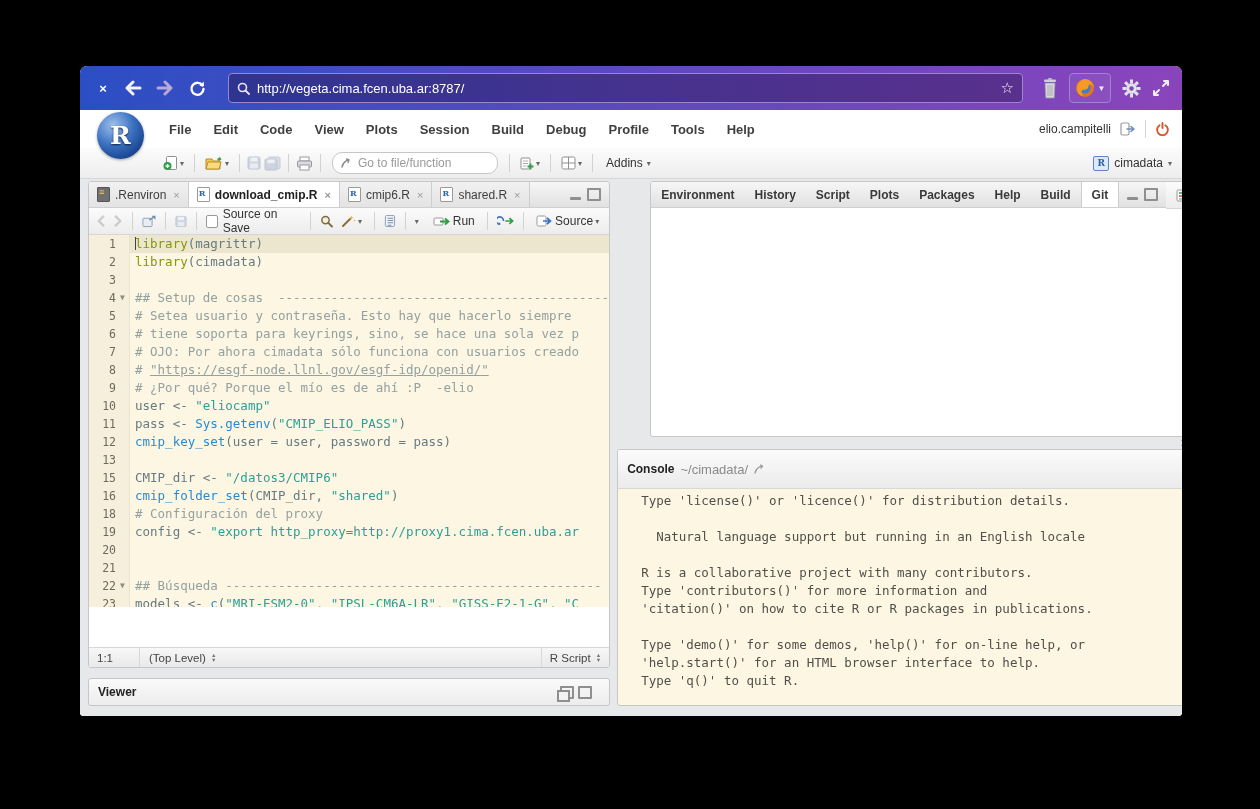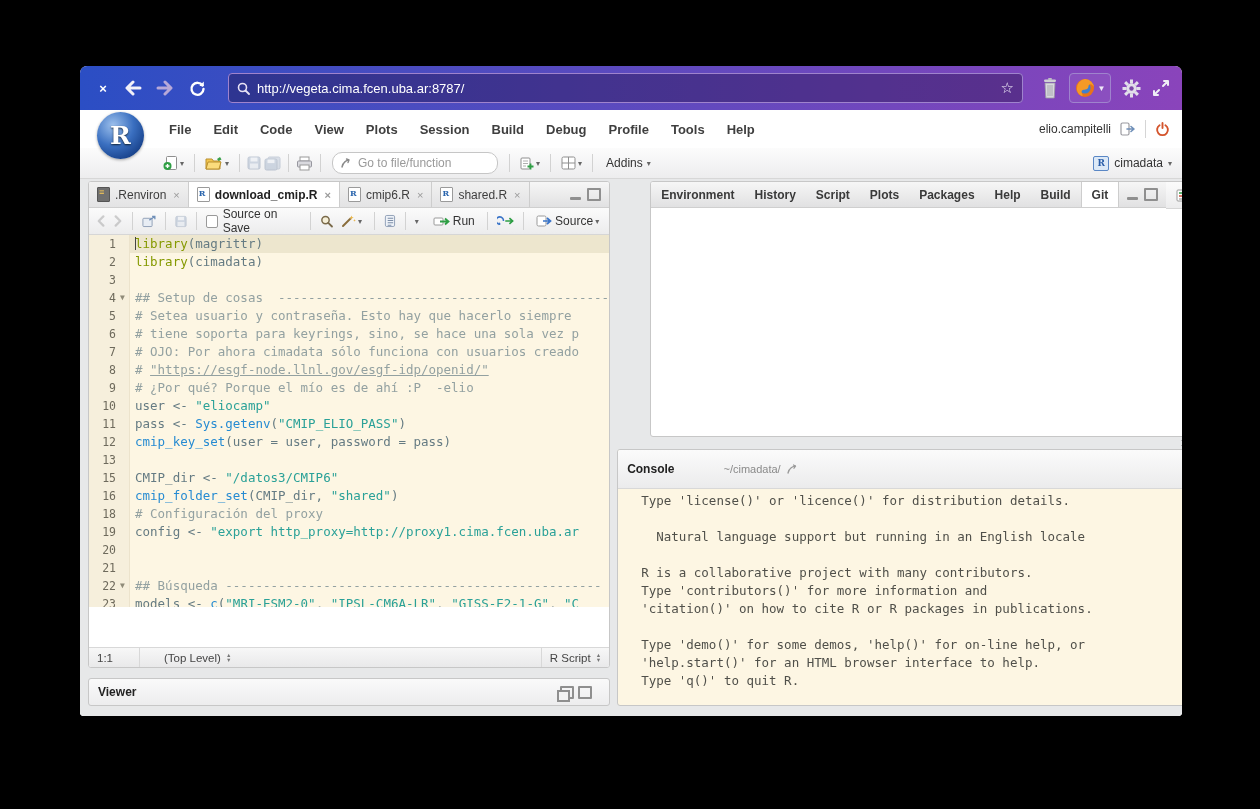--- a/index.html
+++ b/index.html
@@ -98,21 +98,21 @@
   .git-content{flex:1;background:#fff;}
 
   .splitter{height:12px;display:flex;align-items:center;justify-content:center;}
   .split-handle{width:16px;height:4px;border-top:1px solid #b9b9b9;border-bottom:1px solid #b9b9b9;}
 
   
   .console-pane{flex:1;display:flex;flex-direction:column;background:#FDF6E3;}
   .console-hdr{height:22px;display:flex;align-items:center;gap:6px;padding:8px 9px;
                background:linear-gradient(#fbfbfb,#ebebec);border-bottom:1px solid #d8d8d8;}
   .console-title{font-weight:bold;font-size:12px;color:#222;}
-  .console-path{font-size:11px;color:#8a8a8a;margin-left:43px;}
+  .console-path{font-size:13px;color:#8a8a8a;}
   .console-body{flex:1;padding:3px 23px;font-family:"DejaVu Sans Mono",monospace;
                 font-size:12.5px;line-height:18px;color:#50504a;overflow:hidden;}
   .cline{white-space:pre;height:18px;}
   .prompt{color:#859900;}
   .ccaret{display:inline-block;width:1.5px;height:14px;background:#333;vertical-align:-2px;margin-left:3px;}
 
   
   .source-pane{flex:1;display:flex;flex-direction:column;min-height:0;}
   .editor{flex:1;background:#FDF6E3;overflow:hidden;font-family:"DejaVu Sans Mono",monospace;
           font-size:12.5px;}
@@ -124,21 +124,21 @@
   .code{flex:1;white-space:pre;padding-left:5px;color:#657B83;overflow:hidden;}
   .line.hl .code{background:#EDE6CE;}
   .caret{display:inline-block;width:1px;height:13px;background:#444;vertical-align:-2px;margin-right:-1px;}
   .tok-kw{color:#859900;}
   .tok-str{color:#2AA198;}
   .tok-com{color:#93A1A1;}
   .tok-lnk{color:#93A1A1;text-decoration:underline;}
   .tok-fn{color:#268BD2;}
   .tok-pl{color:#657B83;}
 
-  .src-status{height:19px;display:flex;align-items:center;gap:16px;
+  .src-status{height:19px;display:flex;align-items:center;gap:1px;
               background:linear-gradient(#f7f7f7,#e9e9ea);border-top:1px solid #d8d8d8;
               font-size:11.5px;color:#444;margin-top:40px;}
   .st-cell{padding:0 8px;display:flex;align-items:center;gap:5px;height:100%;}
   .st-pos{border-right:1px solid #d8d8d8;width:34px;}
   .st-type{margin-left:auto;border-left:1px solid #d8d8d8;}
   .updown{display:inline-flex;flex-direction:column;line-height:5px;font-size:5.5px;color:#777;}
 
   .viewer-pane{height:26px;margin-top:10px;display:flex;align-items:center;padding:0 9px;
                background:linear-gradient(#fafafa,#ededee);}
   .viewer-title{font-weight:bold;font-size:12px;color:#222;}

